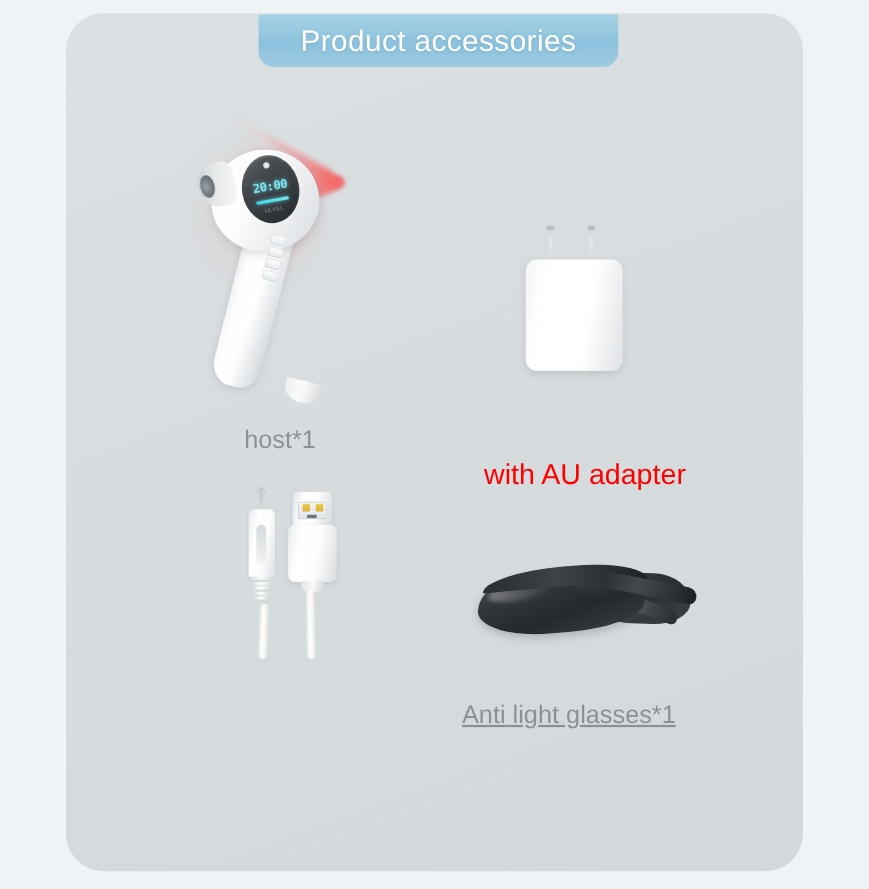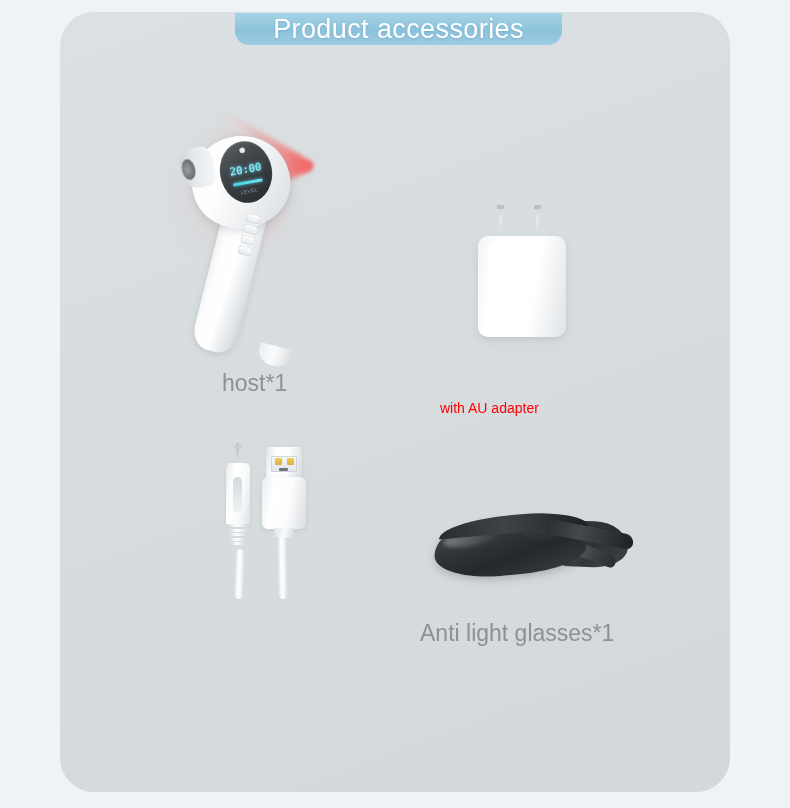--- a/index.html
+++ b/index.html
@@ -29,21 +29,21 @@
     background: linear-gradient(160deg, #dbe0e2 0%, #d7dcdf 45%, #d3d8db 100%);
     border-radius: 34px;
   }
 
   
   .banner {
     position: absolute;
     left: 235px;
     top: 13px;
     width: 327px;
-    height: 32px;
+    height: 48px;
     background: linear-gradient(180deg, #a7d3e6 0%, #8cc2dc 55%, #9dcbe1 100%);
     border-bottom-left-radius: 14px;
     border-bottom-right-radius: 14px;
     display: flex;
     align-items: center;
     justify-content: center;
   }
   .banner-title {
     color: #ffffff;
     font-size: 27px;
@@ -51,24 +51,25 @@
     text-shadow: 0 1px 2px rgba(90,140,165,.35);
     white-space: nowrap;
   }
 
   
   .label {
     position: absolute;
     color: #8b9195;
     font-size: 23px;
     white-space: nowrap;
+    margin-top: 16px;
   }
   .label.red {
     color: #ff0000;
-    font-size: 14px;
+    font-size: 26px;
   }
 
   
   .host-wrap {
     position: absolute;
     left: 120px;
     top: 110px;
     width: 220px;
     height: 250px;
   }
@@ -534,15 +535,15 @@
 
   <div class="glasses-wrap">
     <div class="lens-right"></div>
     <div class="temple2"></div>
     <div class="lens"></div>
     <div class="brow"></div>
     <div class="bridge"></div>
     <div class="temple"></div>
   </div>
 
-  <div class="label" style="left:420px; top:620px;">Anti light glasses*1</div>
+  <div class="label" style="left:420px; top:620px;text-decoration:underline;">Anti light glasses*1</div>
 
 </div>
 
 </body></html>

